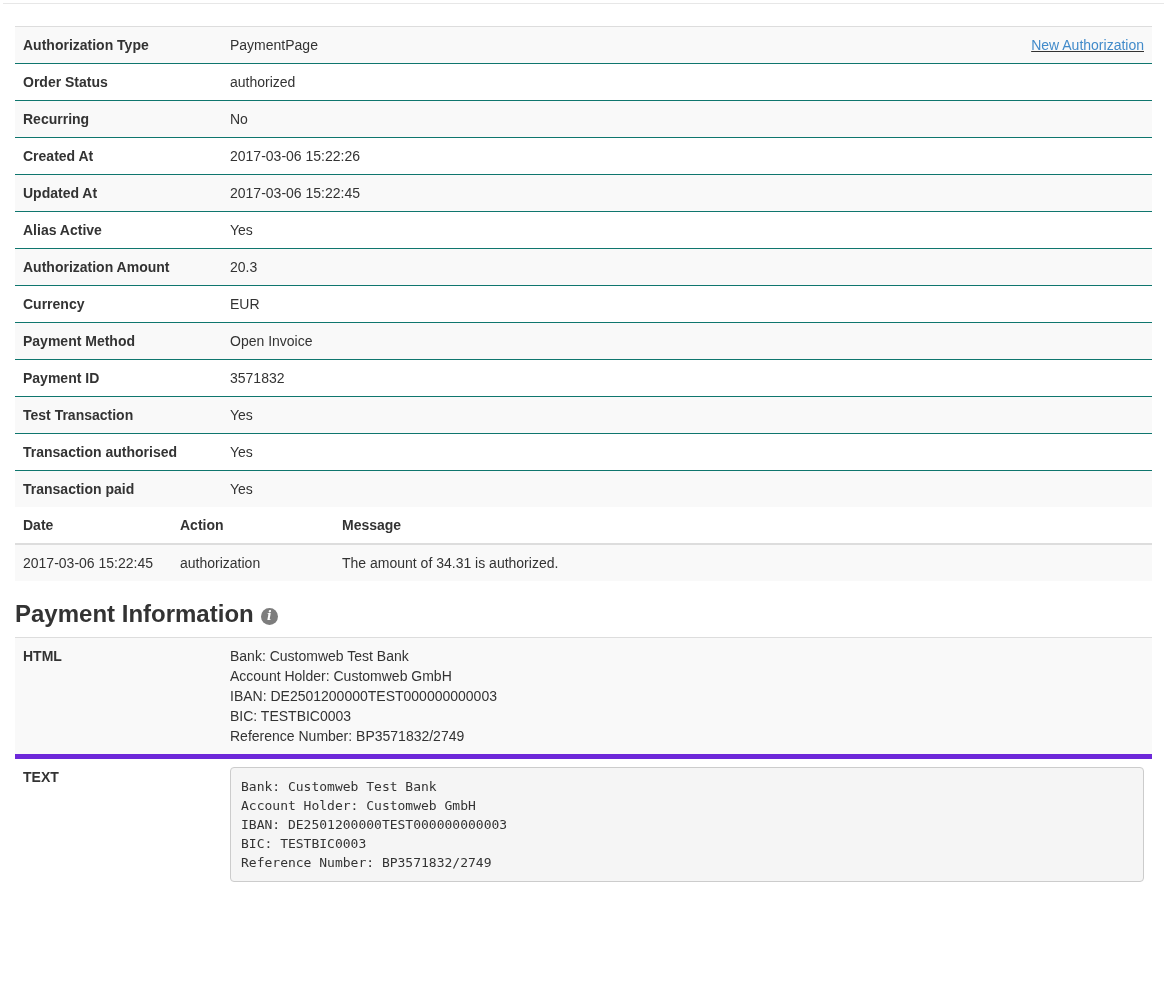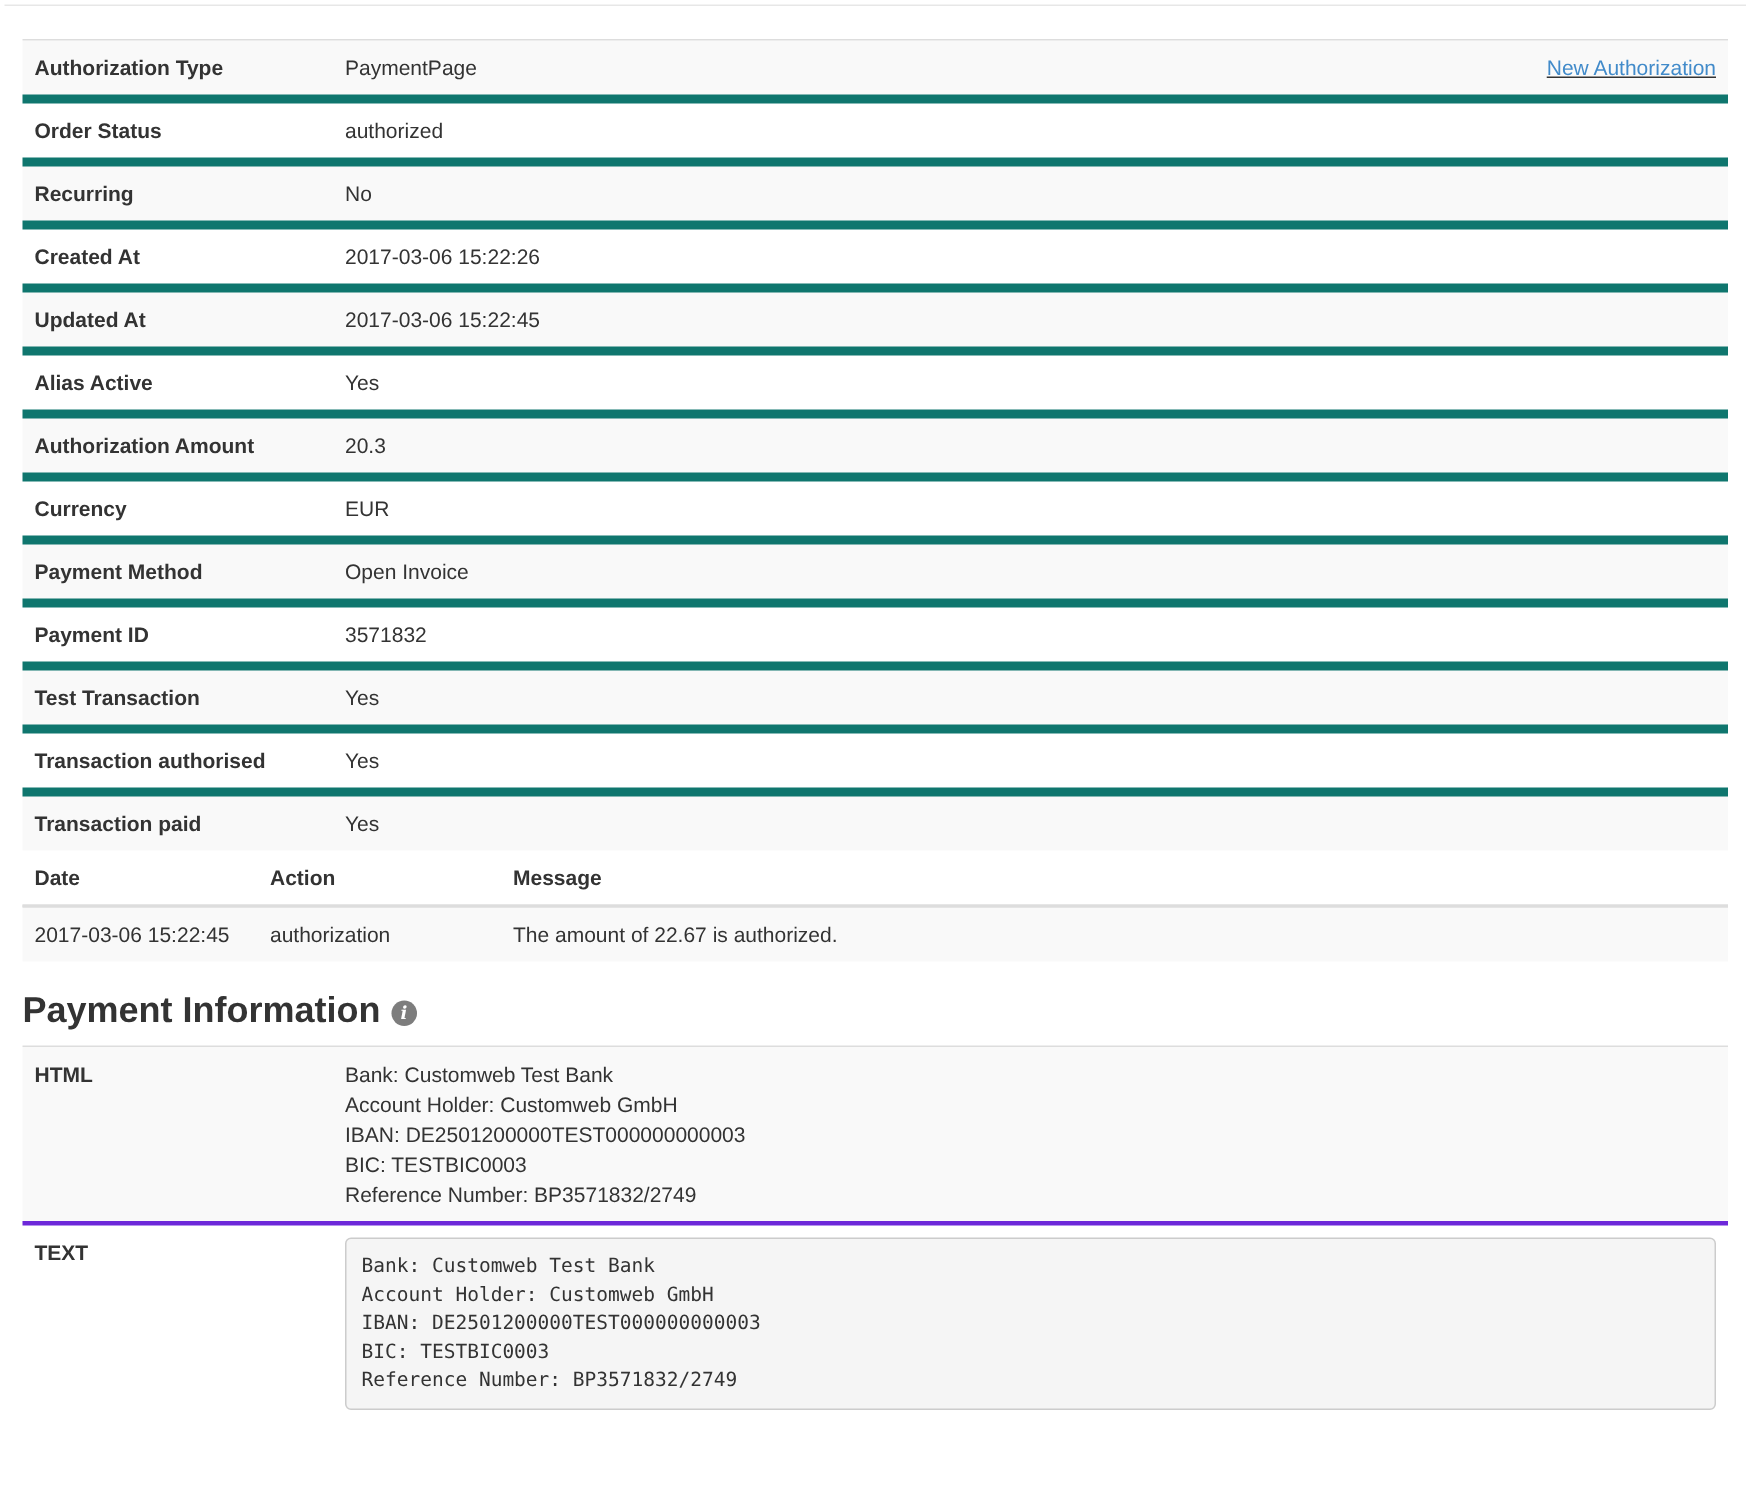--- a/index.html
+++ b/index.html
@@ -16,21 +16,21 @@
     margin: 3px 3px 0 3px;
     height: 0;
   }
   .page { padding: 0 15px; }
 
   table { width: 100%; border-collapse: collapse; }
   td, th { padding: 8px; line-height: 20px; vertical-align: top; text-align: left; }
 
   
   .details-table { margin-top: 22px; border-top: 1px solid #ddd; }
-  .details-table td { border-bottom: 6px solid #0f766e; }
+  .details-table td { border-bottom: 1px solid #0f766e; }
   .details-table tr:last-child td { border-bottom: none; }
   .details-table tbody tr:nth-child(odd) { background: #f9f9f9; }
   .lbl { width: 207px; font-weight: bold; color: #333; }
   .action-cell { text-align: right; width: 220px; text-decoration: underline; }
   a.link { color: #428bca; text-decoration: none; cursor: pointer; }
 
   
   h2.section-title {
     font-size: 24px;
     font-weight: bold;
@@ -56,21 +56,21 @@
   }
 
   
   .history-table thead th { border-bottom: 2px solid #ddd; font-weight: bold; }
   .history-table tbody tr:nth-child(odd) { background: #f9f9f9; }
   .col-date { width: 157px; }
   .col-action { width: 162px; }
 
   
   .payinfo-table { margin-top: 0; border-top: 1px solid #ddd; }
-  .payinfo-table td { border-bottom: 3px solid #6d28d9; }
+  .payinfo-table td { border-bottom: 5px solid #6d28d9; }
   .payinfo-table tr:last-child td { border-bottom: none; }
   .payinfo-table tbody tr:nth-child(odd) { background: #f9f9f9; }
   .payinfo-line { line-height: 20px; }
 
   pre.text-block {
     margin: 0;
     padding: 9px 10px;
     background: #f5f5f5;
     border: 1px solid #ccc;
     border-radius: 4px;
@@ -155,21 +155,21 @@
       <tr>
         <th class="col-date">Date</th>
         <th class="col-action">Action</th>
         <th>Message</th>
       </tr>
     </thead>
     <tbody>
       <tr>
         <td>2017-03-06 15:22:45</td>
         <td>authorization</td>
-        <td>The amount of 22.67 is authorized.</td>
+        <td>The amount of 34.31 is authorized.</td>
       </tr>
     </tbody>
   </table>
 
   <h2 class="section-title">
     <span>Payment Information</span><span class="info-icon">i</span>
   </h2>
 
   <table class="payinfo-table">
     <tbody>

